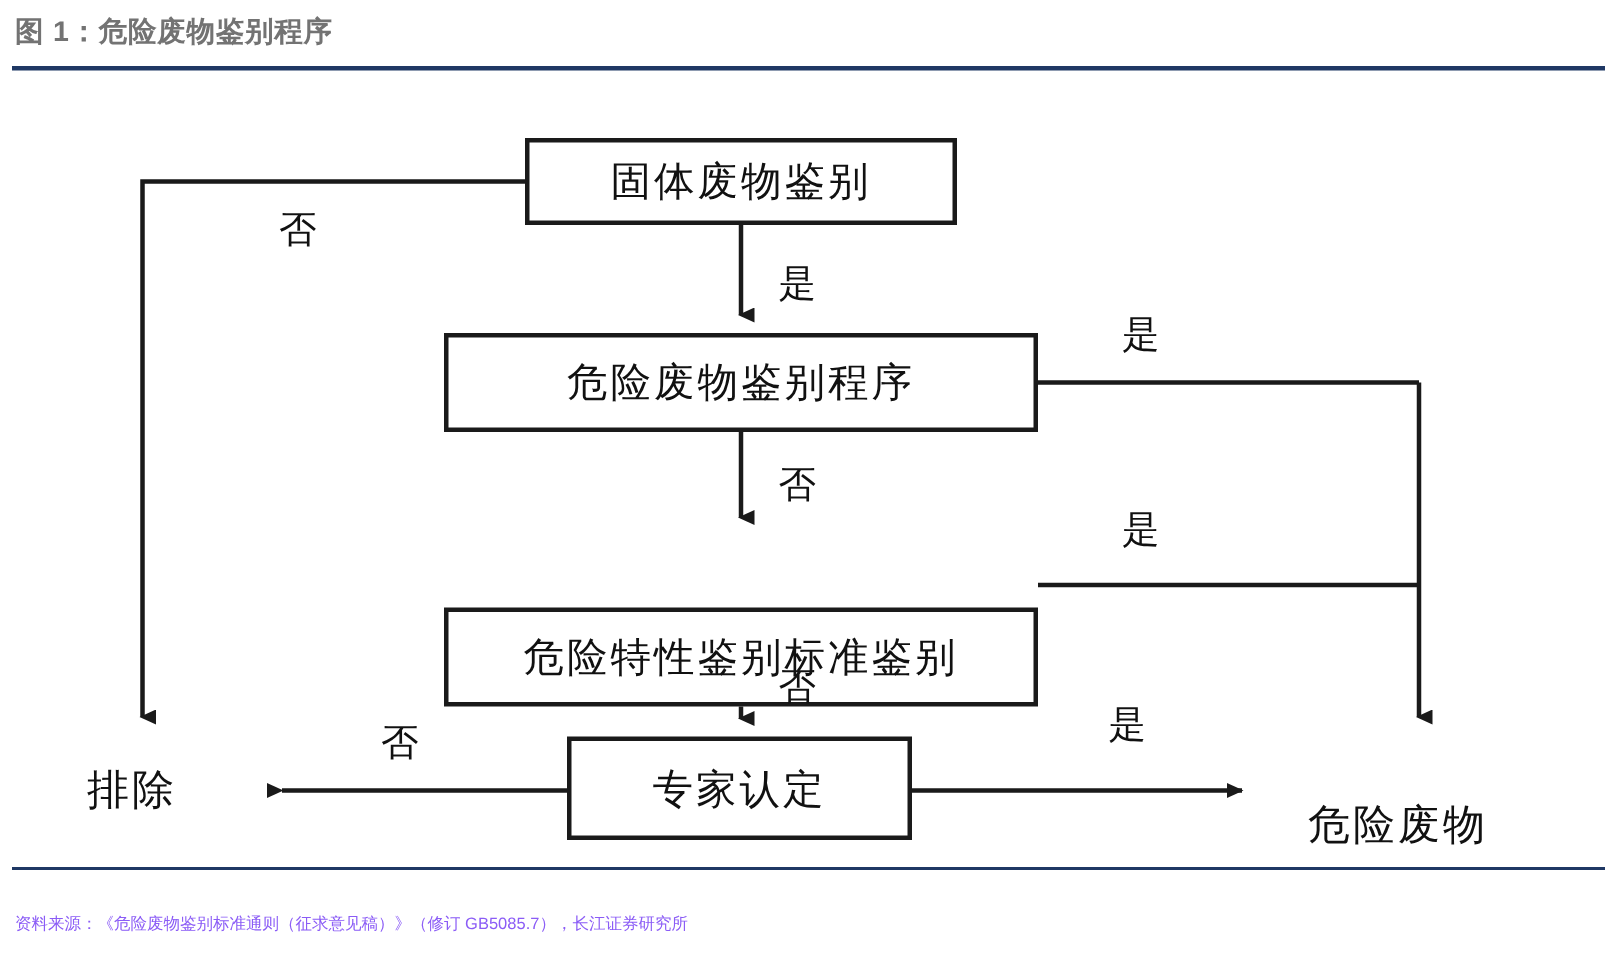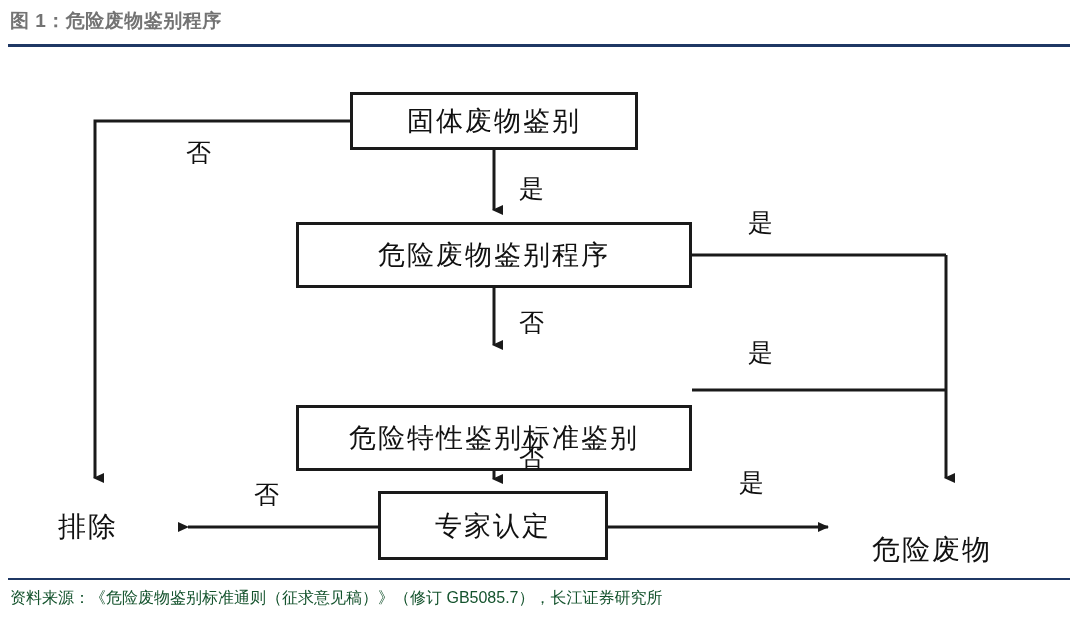--- a/index.html
+++ b/index.html
@@ -46,23 +46,23 @@
     top: 578px;
     width: 1062px;
     height: 2px;
     background: #1F3864;
   }
 
   
   .fig-source {
     position: absolute;
     left: 10px;
-    top: 588px;
-    font-size: 16px;
-    color: #14532d;
+    top: 608px;
+    font-size: 11px;
+    color: #8b5cf6;
     white-space: nowrap;
   }
 
   
   #diagram-canvas {
     position: absolute;
     left: 0;
     top: 48px;
     width: 1080px;
     height: 528px;

